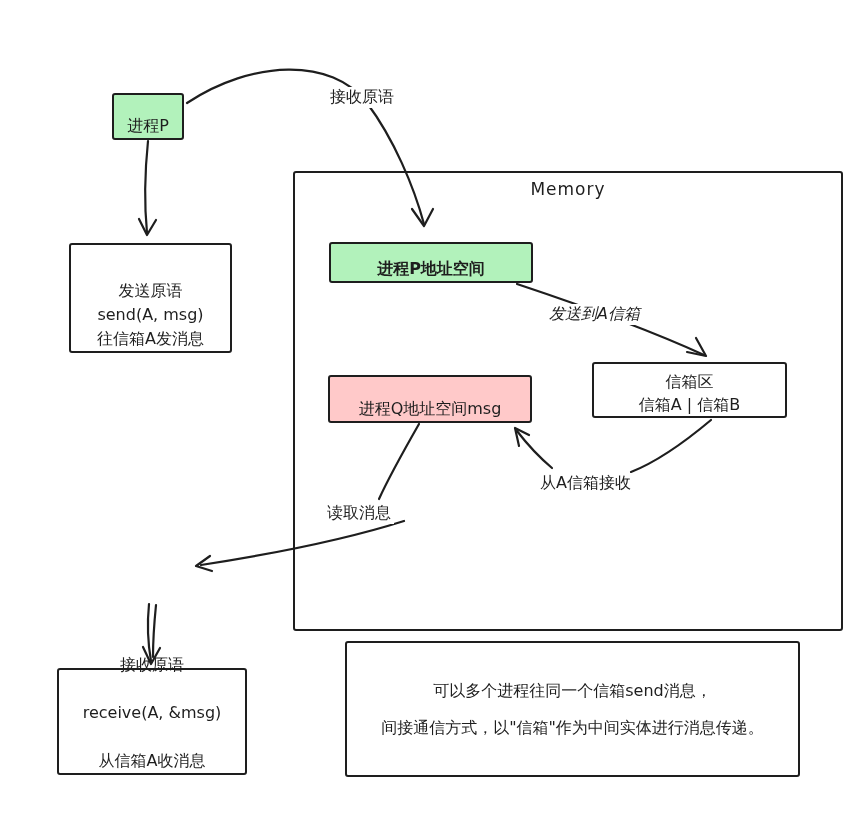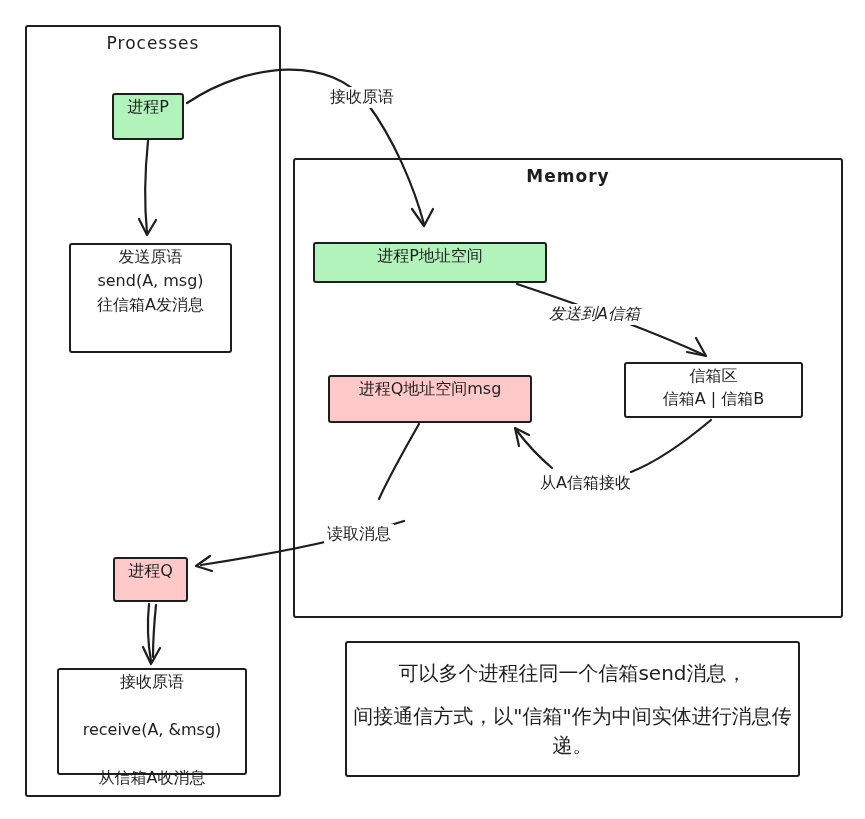--- a/index.html
+++ b/index.html
@@ -27,21 +27,21 @@
     letter-spacing:1px;
   }
 
   .node{
     position:absolute;
     border:2px solid var(--stroke);
     border-radius:3px;
     display:flex;
     flex-direction:column;
     align-items:center;
-    justify-content:flex-start;
+    justify-content:flex-end;
     text-align:center;
     font-size:16px;
     line-height:1.5;
     background:var(--background);
     box-sizing:border-box;
   }
   .node.green{background:var(--green-fill);}
   .node.pink{background:var(--pink-fill);}
 
   #edges{position:absolute;left:0;top:0;width:865px;height:819px;pointer-events:none;}
@@ -56,37 +56,34 @@
     z-index:5;
   }
 
   .note{
     position:absolute;
     left:345px;top:641px;width:455px;height:136px;
     border:2.5px solid var(--stroke);
     border-radius:3px;
     background:var(--background);
     display:flex;flex-direction:column;justify-content:center;align-items:center;
-    text-align:center;font-size:20px;line-height:1.45;
+    text-align:center;font-size:16px;line-height:1.45;
     box-sizing:border-box;
   }
   .note .gap{margin-top:14px;}
 
   .z2{z-index:2;} .z3{z-index:3;}
 </style>
 </head>
 <body>
 
 <div id="canvas">
 
-  <div class="frame" style="left:25px;top:25px;width:252px;height:768px;">
-    <div class="frame-title">Processes</div>
-  </div>
 
-  <div class="frame" style="left:293px;top:158px;width:546px;height:456px;font-weight:bold;">
+  <div class="frame" style="left:293px;top:171px;width:546px;height:456px;">
     <div class="frame-title">Memory</div>
   </div>
 
   <svg id="edges" viewBox="0 0 865 819">
 
     <path class="edge" d="M187,103 C252,60 332,57 367,103 C394,139 414,187 424,224"></path>
     <path class="edge" d="M412,209 L424,226 L433,209"></path>
 
     <path class="edge" d="M148,141 C145,170 144,202 147,233"></path>
     <path class="edge" d="M139,219 L147,235 L156,220"></path>
@@ -110,46 +107,43 @@
   <div class="node green z3" style="left:112px;top:93px;width:72px;height:47px;">
     <span>进程P</span>
   </div>
 
   <div class="node z2" style="left:69px;top:243px;width:163px;height:110px;">
     <div>发送原语</div>
     <div>send(A, msg)</div>
     <div>往信箱A发消息</div>
   </div>
 
-  <div class="node green z3" style="left:313px;top:242px;width:234px;height:41px;">
+  <div class="node green z3" style="left:329px;top:242px;width:204px;height:41px;font-weight:bold;">
     <span>进程P地址空间</span>
   </div>
 
-  <div class="node z2" style="left:624px;top:362px;width:179px;height:56px;line-height:1.45;">
+  <div class="node z2" style="left:592px;top:362px;width:195px;height:56px;line-height:1.45;">
     <div>信箱区</div>
     <div>信箱A | 信箱B</div>
   </div>
 
   <div class="node pink z3" style="left:328px;top:375px;width:204px;height:48px;">
     <span>进程Q地址空间msg</span>
   </div>
 
-  <div class="node pink z3" style="left:113px;top:557px;width:75px;height:45px;">
-    <span>进程Q</span>
-  </div>
 
   <div class="node z2" style="left:57px;top:668px;width:190px;height:107px;gap:24px;">
     <div>接收原语</div>
     <div>receive(A, &amp;msg)</div>
     <div>从信箱A收消息</div>
   </div>
 
   <div class="edge-label" style="left:327px;top:87px;">接收原语</div>
   <div class="edge-label" style="left:546px;top:304px;font-style:italic;">发送到A信箱</div>
   <div class="edge-label" style="left:537px;top:473px;text-align:right;">从A信箱接收</div>
-  <div class="edge-label" style="left:324px;top:524px;font-family:Liberation Mono, monospace;">读取消息</div>
+  <div class="edge-label" style="left:324px;top:503px;font-family:Liberation Mono, monospace;">读取消息</div>
 
   <div class="note">
     <div>可以多个进程往同一个信箱send消息，</div>
     <div class="gap">间接通信方式，以"信箱"作为中间实体进行消息传递。</div>
   </div>
 
 </div>
 
 </body></html>

